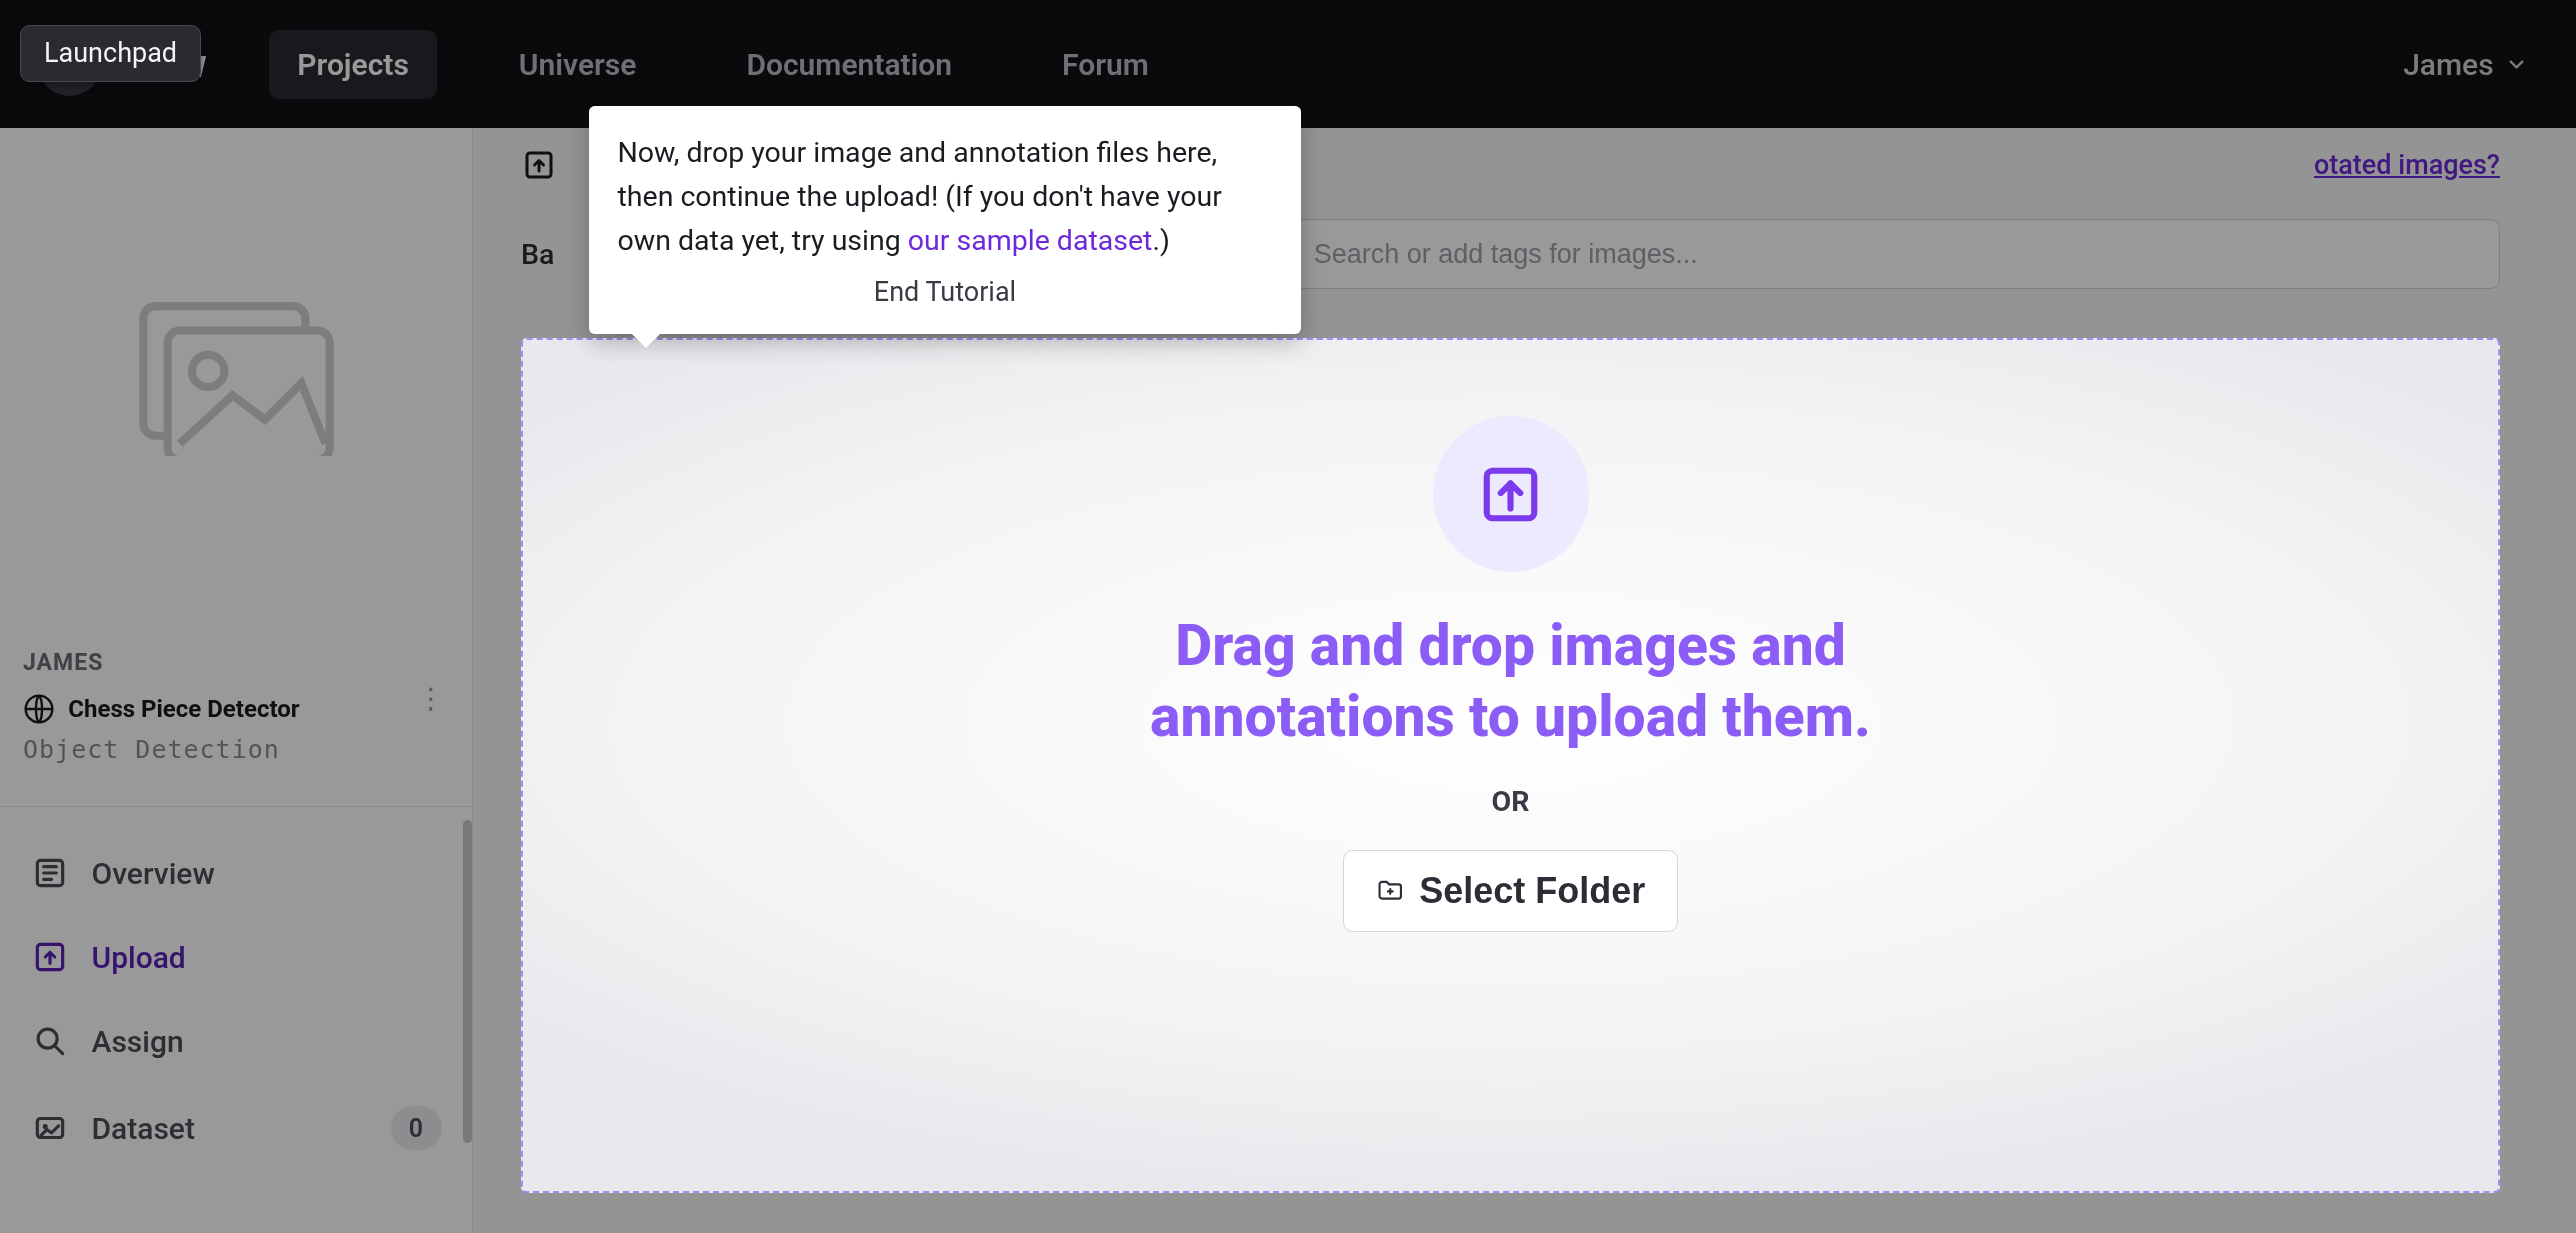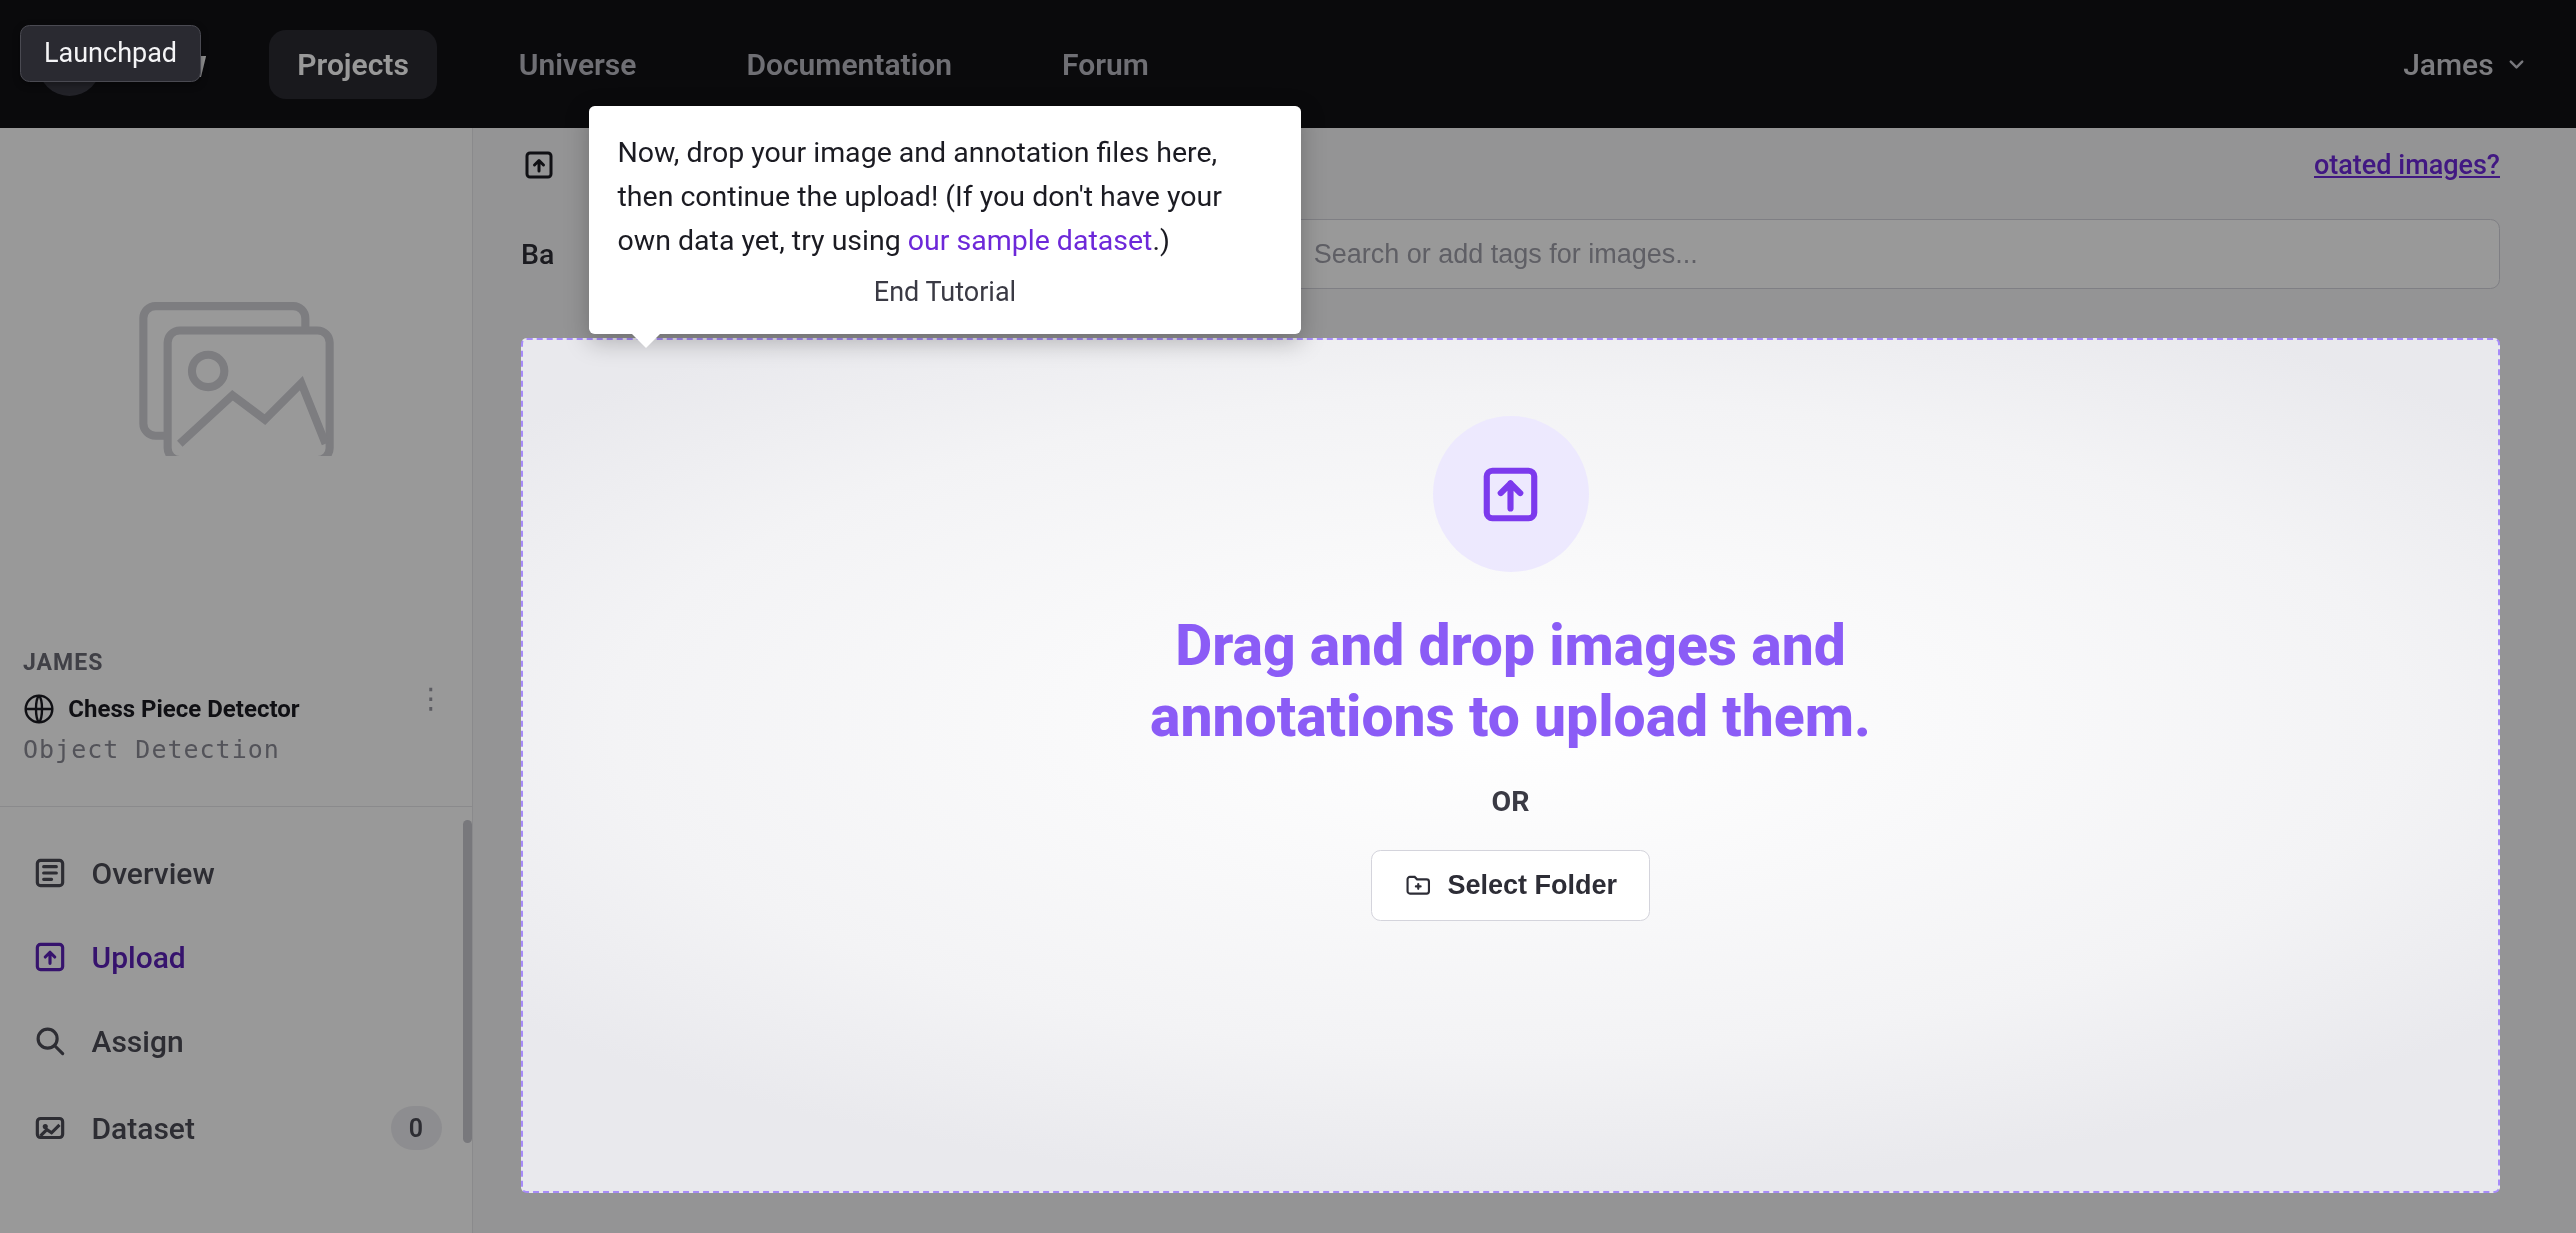--- a/index.html
+++ b/index.html
@@ -43,21 +43,21 @@
     border-radius: 50%;
     background: #3a3a44;
     display:flex; align-items:center; justify-content:center;
   }
   .navlink {
     font-size: 30px;
     font-weight: 600;
     color: #b9b9c2;
     text-decoration: none;
     padding: 17px 28.5px;
-    border-radius: 17px;
+    border-radius: 10px;
   }
   .navlink.active {
     background: #2a2a31;
     color: #fff;
   }
   .nav-spacer { flex: 1; }
   .usermenu {
     display: flex;
     align-items: center;
     gap: 11.4px;
@@ -247,21 +247,21 @@
   }
   .dz-button {
     margin-top: 32px;
     display: inline-flex;
     align-items: center;
     gap: 15px;
     background: #fff;
     border: 1px solid #d4d4dc;
     border-radius: 9.5px;
     padding: 19px 32px;
-    font-size: 27px;
+    font-size: 36px;
     font-weight: 600;
     color: #2d2d36;
     cursor: pointer;
   }
   .dz-button svg { width: 28.5px; height: 28.5px; }
 
   
   .dim {
     position: absolute; inset: 0;
     background: rgba(0,0,0,0.40);

